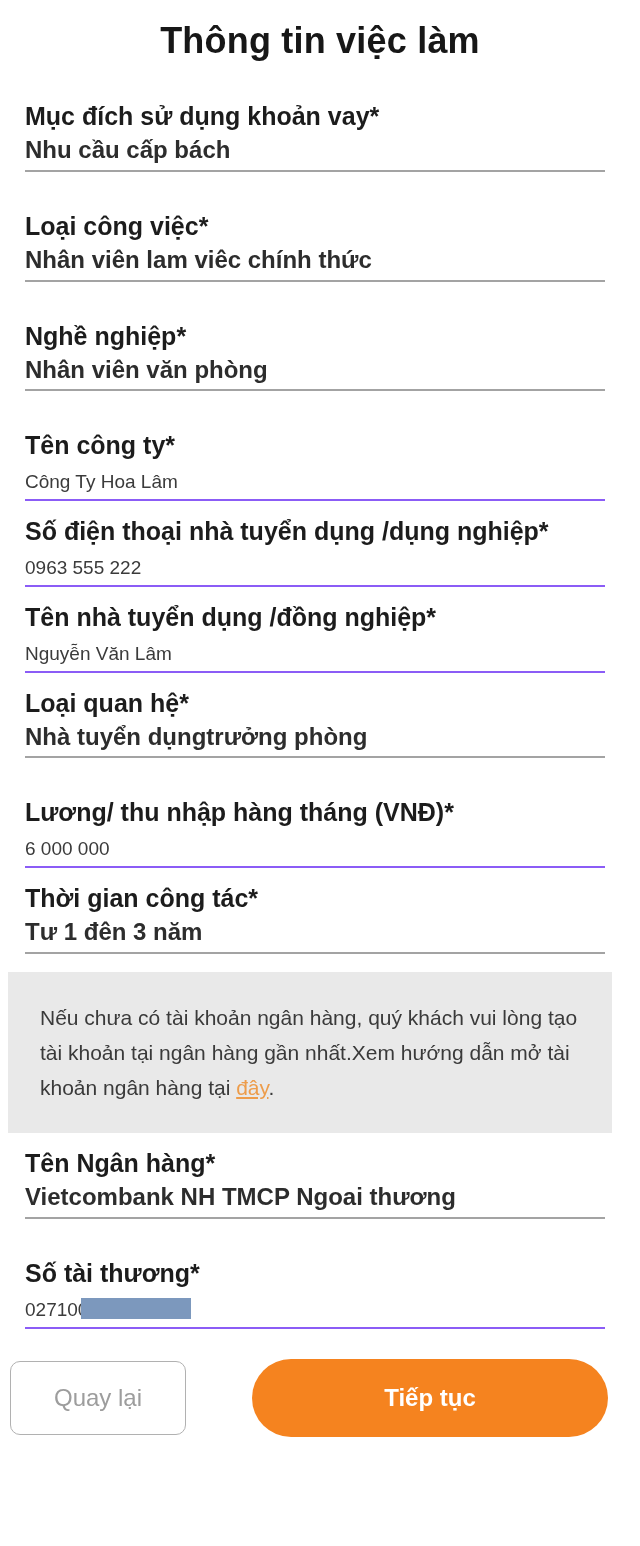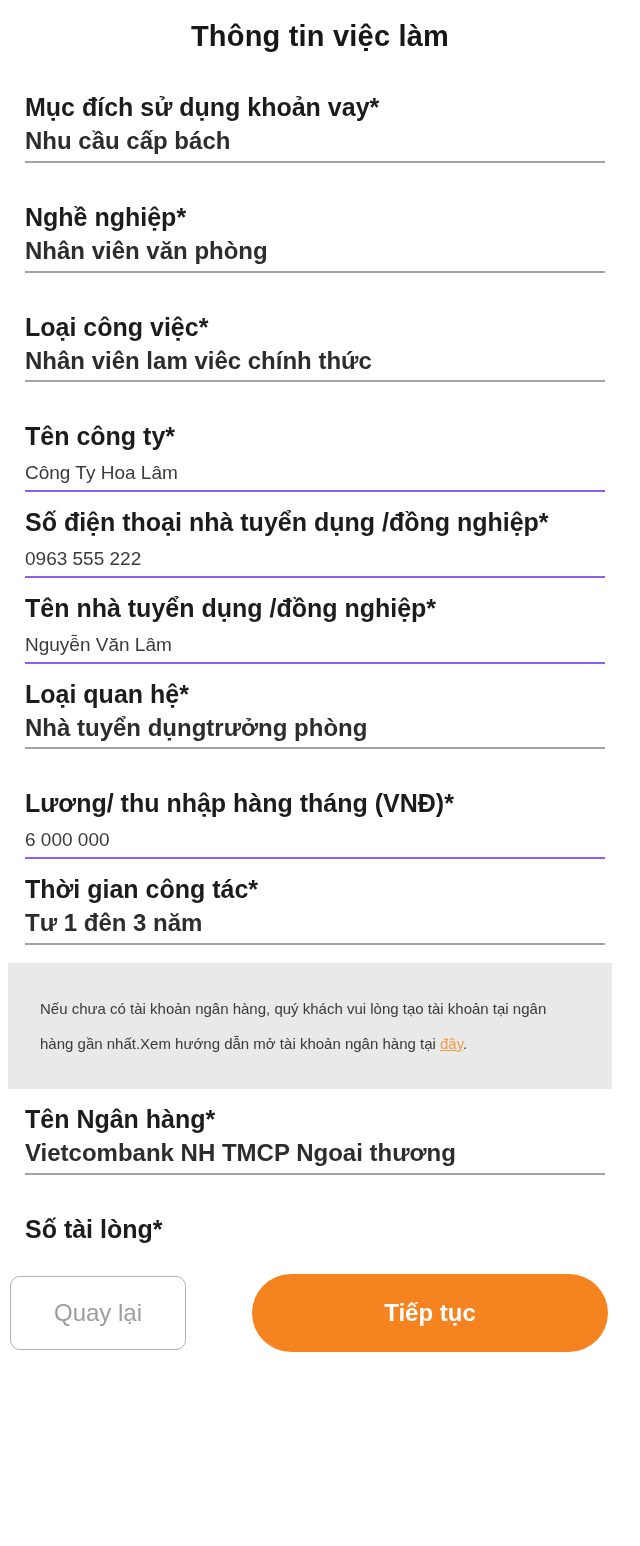--- a/index.html
+++ b/index.html
@@ -8,21 +8,21 @@
     width: 640px; height: 1546px;
     background: #ffffff;
     font-family: "Liberation Sans", "DejaVu Sans", sans-serif;
     color: #1e1e1e;
     overflow: hidden;
   }
   .page { width: 100%; height: 100%; }
   .title {
     margin: 20px 0 0 0;
     text-align: center;
-    font-size: 29px;
+    font-size: 36px;
     font-weight: 600;
     color: #171717;
     letter-spacing: 0.2px;
   }
   .field { margin: 0 35px 0 21px; padding-left: 4px; }
   .field .label {
     font-size: 25px;
     font-weight: 600;
     color: #1c1c1c;
     line-height: 1.16;
@@ -58,21 +58,21 @@
     vertical-align: -3px;
   }
 
   .note {
     margin: 18px 28px 0 8px;
     background: #E9E9E9;
     padding: 28px 32px;
   }
   .note-text {
     margin: 0;
-    font-size: 15px;
+    font-size: 21px;
     line-height: 35px;
     color: #3a3a3a;
   }
   .link {
     color: #ED9C4A;
     text-decoration: underline;
     cursor: pointer;
   }
 
   .actions {
@@ -111,33 +111,33 @@
 <main class="page">
 
   <h1 class="title">Thông tin việc làm</h1>
 
   <div id="employment-fields">
       <div class="field select gap-first">
     <div class="label">Mục đích sử dụng khoản vay*</div>
     <div class="value">Nhu cầu cấp bách</div>
   </div>
       <div class="field select gap-large">
+    <div class="label">Loại công việc*</div>
+    <div class="value">Nhân viên lam viêc chính thức</div>
+  </div>
+      <div class="field select gap-large">
     <div class="label">Nghề nghiệp*</div>
     <div class="value">Nhân viên văn phòng</div>
-  </div>
-      <div class="field select gap-large">
-    <div class="label">Loại công việc*</div>
-    <div class="value">Nhân viên lam viêc chính thức</div>
   </div>
       <div class="field input gap-large">
     <div class="label">Tên công ty*</div>
     <div class="value">Công Ty Hoa Lâm</div>
   </div>
       <div class="field input gap-small">
-    <div class="label">Số điện thoại nhà tuyển dụng /đồng nghiệp*</div>
+    <div class="label">Số điện thoại nhà tuyển dụng /dụng nghiệp*</div>
     <div class="value">0963 555 222</div>
   </div>
       <div class="field input gap-small">
     <div class="label">Tên nhà tuyển dụng /đồng nghiệp*</div>
     <div class="value">Nguyễn Văn Lâm</div>
   </div>
       <div class="field select gap-small">
     <div class="label">Loại quan hệ*</div>
     <div class="value">Nhà tuyển dụngtrưởng phòng</div>
   </div>
@@ -154,21 +154,22 @@
   <aside class="note">
     <p class="note-text"><span>Nếu chưa có tài khoản ngân hàng, quý khách vui lòng tạo tài khoản tại ngân hàng gần nhất.Xem hướng dẫn mở tài khoản ngân hàng tại </span><a class="link">đây</a><span>.</span></p>
   </aside>
 
   <div id="bank-fields">
       <div class="field select gap-small">
     <div class="label">Tên Ngân hàng*</div>
     <div class="value">Vietcombank NH TMCP Ngoai thương</div>
   </div>
       <div class="field input gap-large">
-    <div class="label">Số tài lòng*</div>
+    <div class="label">Số tài thương*</div>
+    <div class="value">027100<span class="redact"></span></div>
   </div>
     </div>
 
 
   <div class="actions">
     <button class="btn-back">Quay lại</button>
     <button class="btn-continue">Tiếp tục</button>
   </div>
 
 </main>

